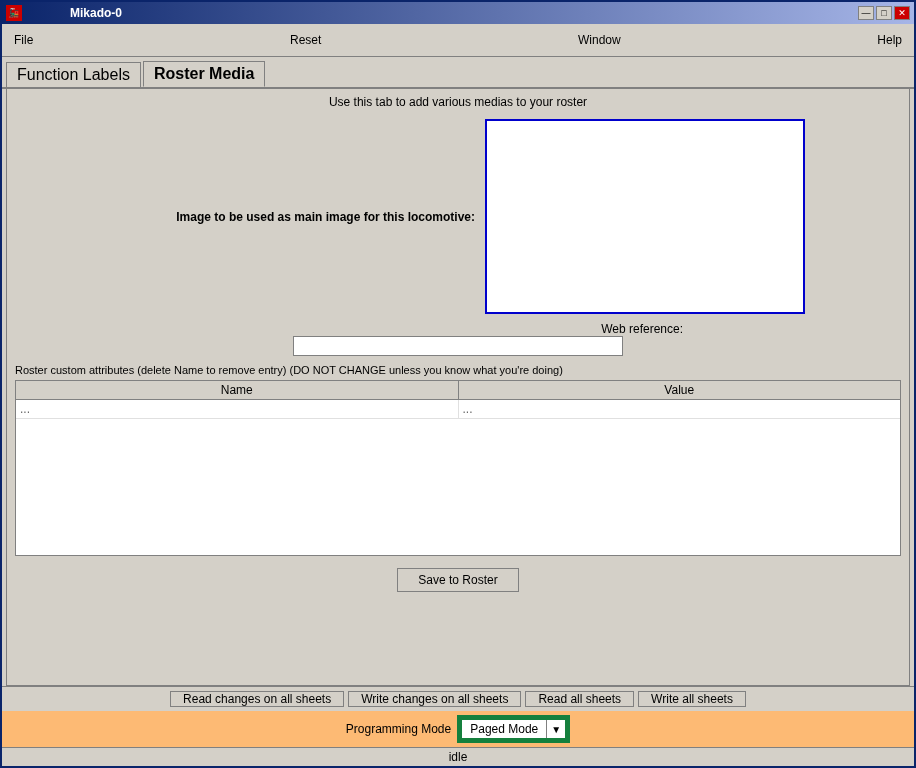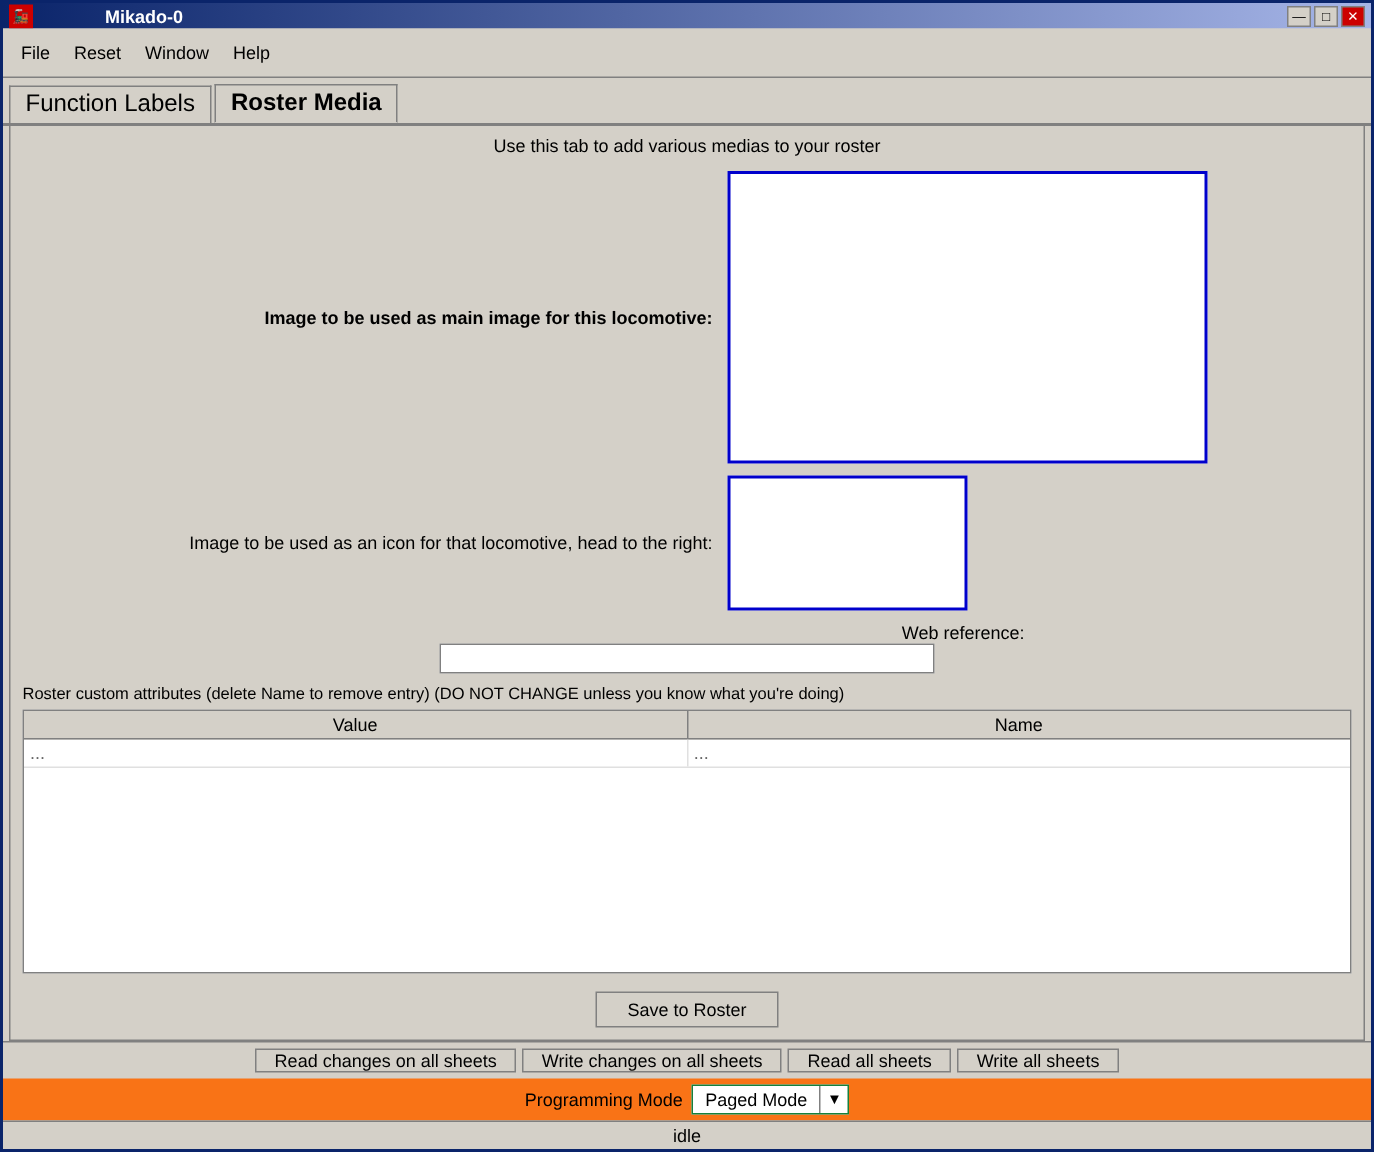--- a/index.html
+++ b/index.html
@@ -62,20 +62,21 @@
     }
 
     
     #menu-bar {
       background: #d4d0c8;
       border-bottom: 1px solid #808080;
       display: flex;
       align-items: center;
       height: 18px;
       padding: 16px 4px;
+      justify-content: space-between;
     }
     .menu-item {
       padding: 2px 8px;
       cursor: pointer;
       font-size: 12px;
     }
 
     
     #tab-bar {
       background: #d4d0c8;
@@ -215,34 +216,34 @@
     .bottom-btn {
       padding: 0 12px;
       background: #d4d0c8;
       border: 1px solid #808080;
       cursor: pointer;
       font-size: 12px;
     }
 
     
     #prog-mode-row {
-      background: #f97316;
+      background: #fdba74;
       display: flex;
       align-items: center;
       justify-content: center;
       gap: 6px;
       padding: 4px;
     }
     #prog-mode-label {
       font-size: 12px;
     }
     #prog-mode-select {
       display: flex;
       align-items: center;
-      border: 1px solid #15803d;
+      border: 5px solid #15803d;
       background: white;
     }
     #prog-mode-value {
       padding: 2px 8px;
       font-size: 12px;
       border-right: 1px solid #808080;
     }
     #prog-mode-arrow {
       padding: 2px 4px;
       cursor: pointer;
@@ -307,36 +308,32 @@
 
   <div id="tab-content">
 
     <div id="description-text">Use this tab to add various medias to your roster</div>
 
     <div class="row" style="margin: 4px 8px; font-weight: bold;">
       <div class="label-col">Image to be used as main image for this locomotive:</div>
       <div class="image-box-main"></div>
     </div>
 
-    <div class="row" style="margin: 4px 8px;">
-      <div class="label-col">Image to be used as an icon for that locomotive, head to the right:</div>
-      <div class="image-box-icon"></div>
-    </div>
 
     <div class="row" style="margin: 4px 8px; flex-direction: column;">
       <div class="label-col">Web reference:</div>
       <input class="web-ref-input" type="text" value="" style="">
     </div>
 
     <div id="attr-section">
       <div id="attr-label">Roster custom attributes (delete Name to remove entry) (DO NOT CHANGE unless you know what you're doing)</div>
       <div id="attr-table-container">
         <div id="attr-header">
+          <div class="attr-header-cell">Name</div>
           <div class="attr-header-cell">Value</div>
-          <div class="attr-header-cell">Name</div>
         </div>
         <div id="attr-rows">
           <div class="attr-row">
             <div class="attr-cell">...</div>
             <div class="attr-cell">...</div>
           </div>
         </div>
       </div>
     </div>
 

